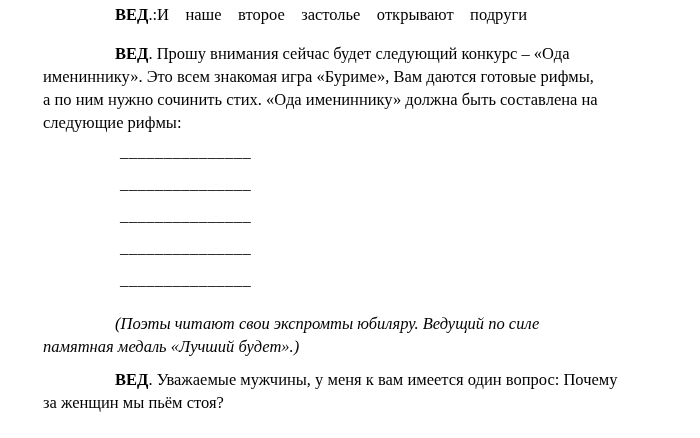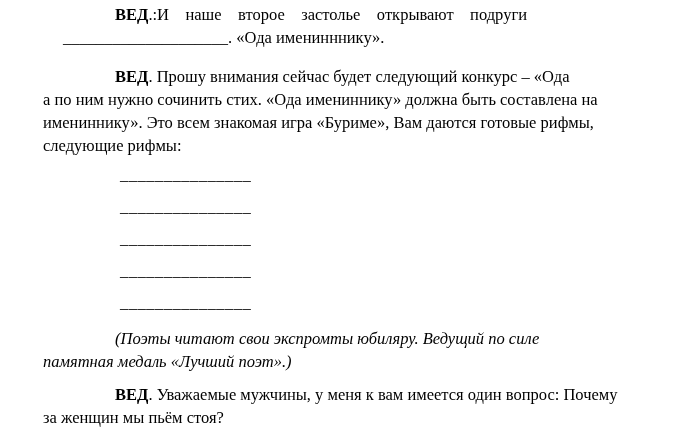--- a/index.html
+++ b/index.html
@@ -43,54 +43,53 @@
   .blanks { margin-top: 2px; }
   .blanks .line {
     text-align: center;
     text-align-last: left;
     padding-left: 77px;
     line-height: 32px;
     letter-spacing: 0.5px;
   }
 
   .stage-direction {
-    margin-top: 8px;
+    margin-top: 16px;
     font-style: italic;
   }
 
   .para-question { margin-top: 10px; }
 </style>
 </head>
 <body>
 
 <div class="doc">
 
   <div class="para para-opening">
       <div class="line first"><b>ВЕД</b>.:И наше второе застолье открывают подруги</div>
-      <div class="line last">____________________. «Ода именинннику».</div>
     </div>
 
   <div class="para para-contest">
       <div class="line first"><b>ВЕД</b>. Прошу внимания сейчас будет следующий конкурс – «Ода</div>
+      <div class="line">имениннику». Это всем знакомая игра «Буриме», Вам даются готовые рифмы,</div>
       <div class="line">а по ним нужно сочинить стих. «Ода имениннику» должна быть составлена на</div>
-      <div class="line">имениннику». Это всем знакомая игра «Буриме», Вам даются готовые рифмы,</div>
       <div class="line last">следующие рифмы:</div>
     </div>
 
   <div class="blanks">
       <div class="line first">_______________</div>
       <div class="line">_______________</div>
       <div class="line">_______________</div>
       <div class="line">_______________</div>
       <div class="line last">_______________</div>
     </div>
 
   <div class="para stage-direction">
       <div class="line first">(Поэты читают свои экспромты юбиляру. Ведущий по силе</div>
-      <div class="line last">памятная медаль «Лучший поэт».)</div>
+      <div class="line last">памятная медаль «Лучший будет».)</div>
     </div>
 
   <div class="para para-question">
       <div class="line first"><b>ВЕД</b>. Уважаемые мужчины, у меня к вам имеется один вопрос: Почему</div>
       <div class="line last">за женщин мы пьём стоя?</div>
     </div>
 
 </div>
 
 </body></html>

